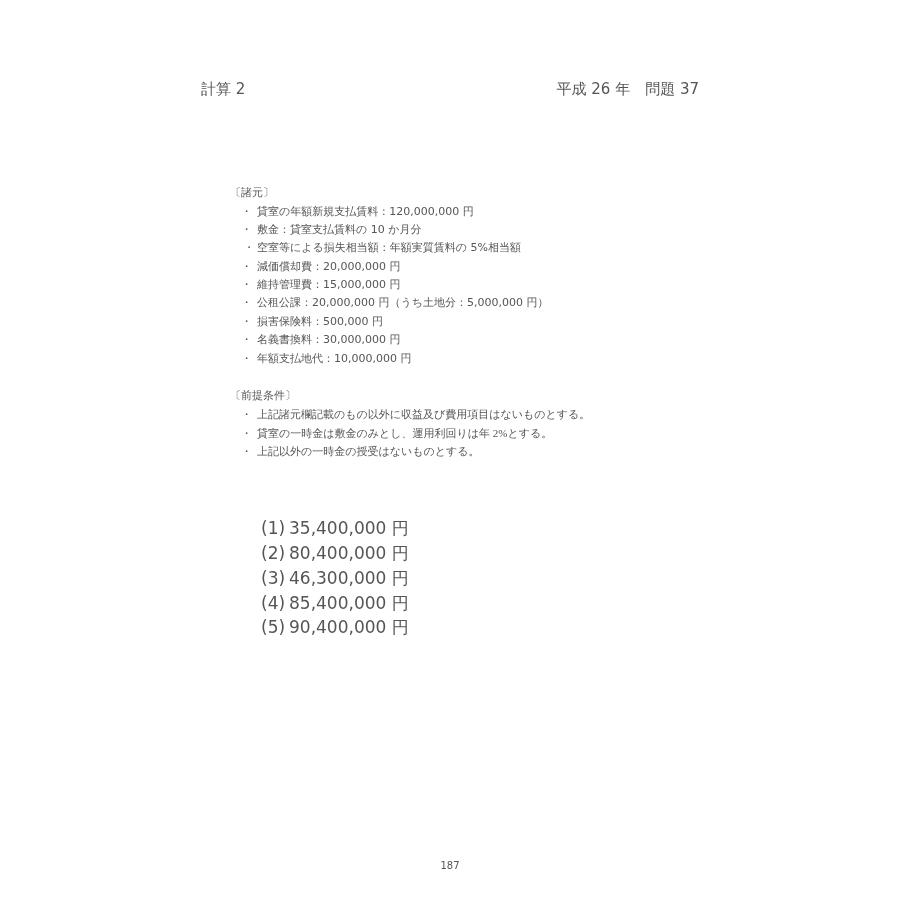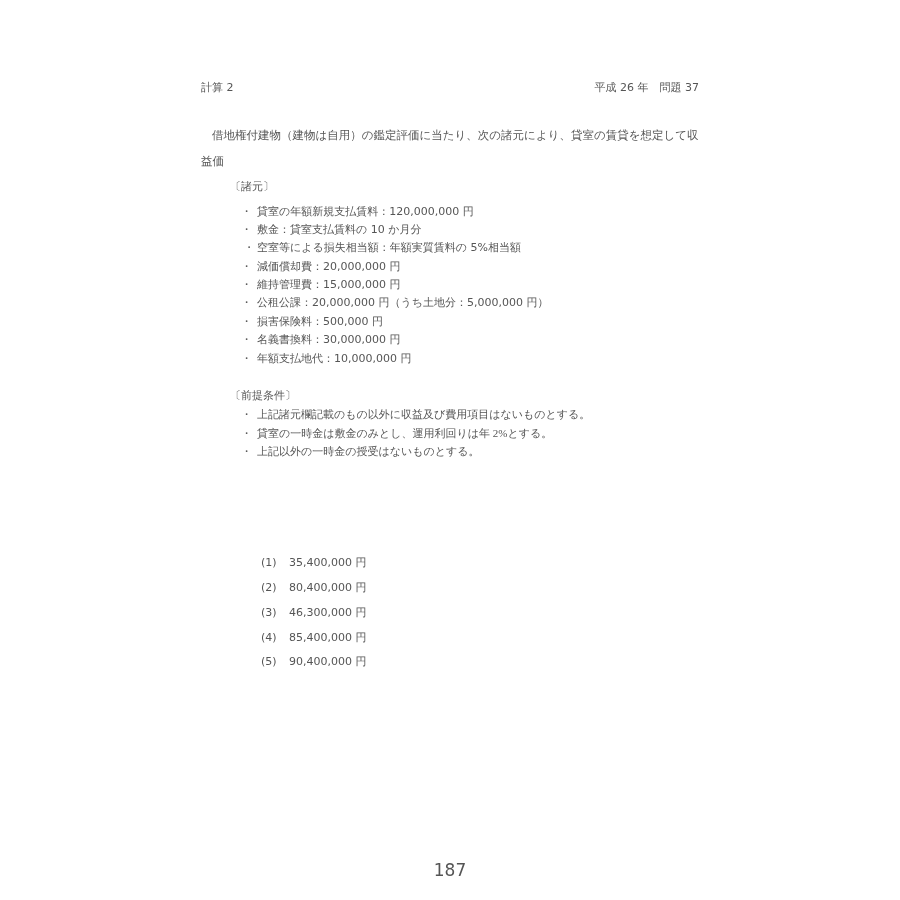--- a/index.html
+++ b/index.html
@@ -1,43 +1,42 @@
 <!DOCTYPE html>
 <html><head>
   <meta charset="utf-8">
   <style>
     html, body { margin:0; padding:0; background:#ffffff; }
     body { width:900px; height:900px; position:relative; overflow:hidden;
       font-family:"DejaVu Sans", "Liberation Sans", sans-serif; color:#555555; }
     .abs { position:absolute; white-space:nowrap; }
-    .hdr { font-size:11px; top:80px; }
+    .hdr { font-size:15px; top:80px; }
     .hdr-left { left:201px; }
     .hdr-right { right:201px; }
     .q { position:absolute; left:201px; width:500px; font-size:11.5px; line-height:26px; top:122px; }
     .q p { margin:0; }
     .q .l1 { text-indent:11px; }
     .sect { position:absolute; left:230px; font-size:11px; }
     .item { position:absolute; left:241px; font-size:11px; }
     .item .dot { display:inline-block; width:16px; }
-    .choice { position:absolute; left:261px; font-size:11px;margin-top:38px; }
+    .choice { position:absolute; left:261px; font-size:17px; }
     .choice .num { display:inline-block; width:28px; }
-    .pageno { position:absolute; left:0; width:900px; top:860px; text-align:center; font-size:17px; }
+    .pageno { position:absolute; left:0; width:900px; top:860px; text-align:center; font-size:10px; }
   </style>
 </head>
 <body>
 
 <div>
   <div class="abs hdr hdr-left">計算 2</div>
   <div class="abs hdr hdr-right">平成 26 年　問題 37</div>
 
   <div class="q">
-    <p class="l1">借地権付建物（建物は自用）の鑑定評価に当たり、次の諸元により、貸室の賃貸を想定して収益価</p>
   </div>
 
-  <div class="sect" style="top:179px;">〔諸元〕</div>
+  <div class="sect" style="top:185px;">〔諸元〕</div>
   <div class="item" style="top:204px;"><span class="dot">・</span><span>貸室の年額新規支払賃料：120,000,000 円</span></div>
   <div class="item" style="top:222px;"><span class="dot">・</span><span>敷金：貸室支払賃料の 10 か月分</span></div>
   <div class="item" style="top:240px;text-align:center;"><span class="dot">・</span><span>空室等による損失相当額：年額実質賃料の 5%相当額</span></div>
   <div class="item" style="top:259px;"><span class="dot">・</span><span>減価償却費：20,000,000 円</span></div>
   <div class="item" style="top:277px;"><span class="dot">・</span><span>維持管理費：15,000,000 円</span></div>
   <div class="item" style="top:295px;"><span class="dot">・</span><span>公租公課：20,000,000 円（うち土地分：5,000,000 円）</span></div>
   <div class="item" style="top:314px;"><span class="dot">・</span><span>損害保険料：500,000 円</span></div>
   <div class="item" style="top:332px;"><span class="dot">・</span><span>名義書換料：30,000,000 円</span></div>
   <div class="item" style="top:351px;"><span class="dot">・</span><span>年額支払地代：10,000,000 円</span></div>
 

